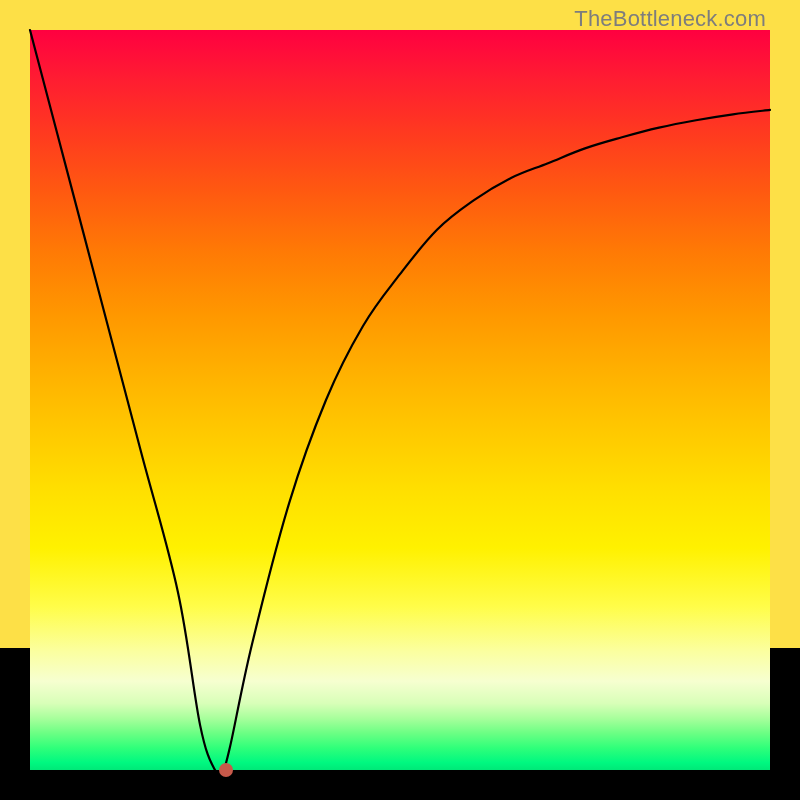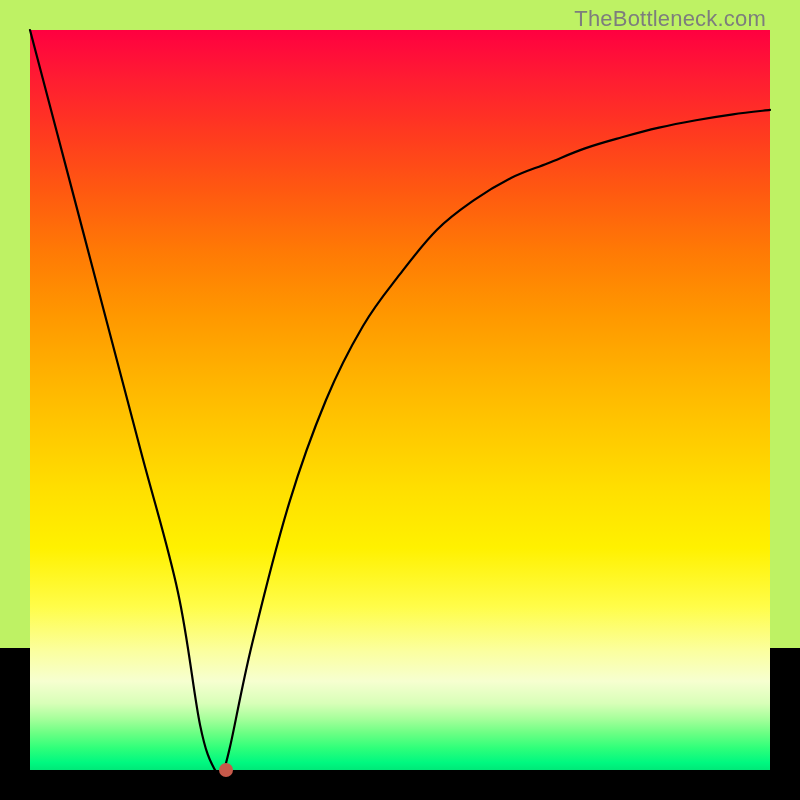--- a/index.html
+++ b/index.html
@@ -7,21 +7,21 @@
     padding: 0;
     width: 800px;
     height: 800px;
     background: #000;
     font-family: Arial, Helvetica, sans-serif;
     overflow: hidden;
   }
   .outer {
     width: 800px;
     height: 648px;
-    background: #bef264;
+    background: #fde047;
     position: relative;
   }
   .plot {
     position: absolute;
     left: 30px;
     top: 30px;
     width: 740px;
     height: 740px;
     background: linear-gradient(to bottom,
       #ff0040 0%,

